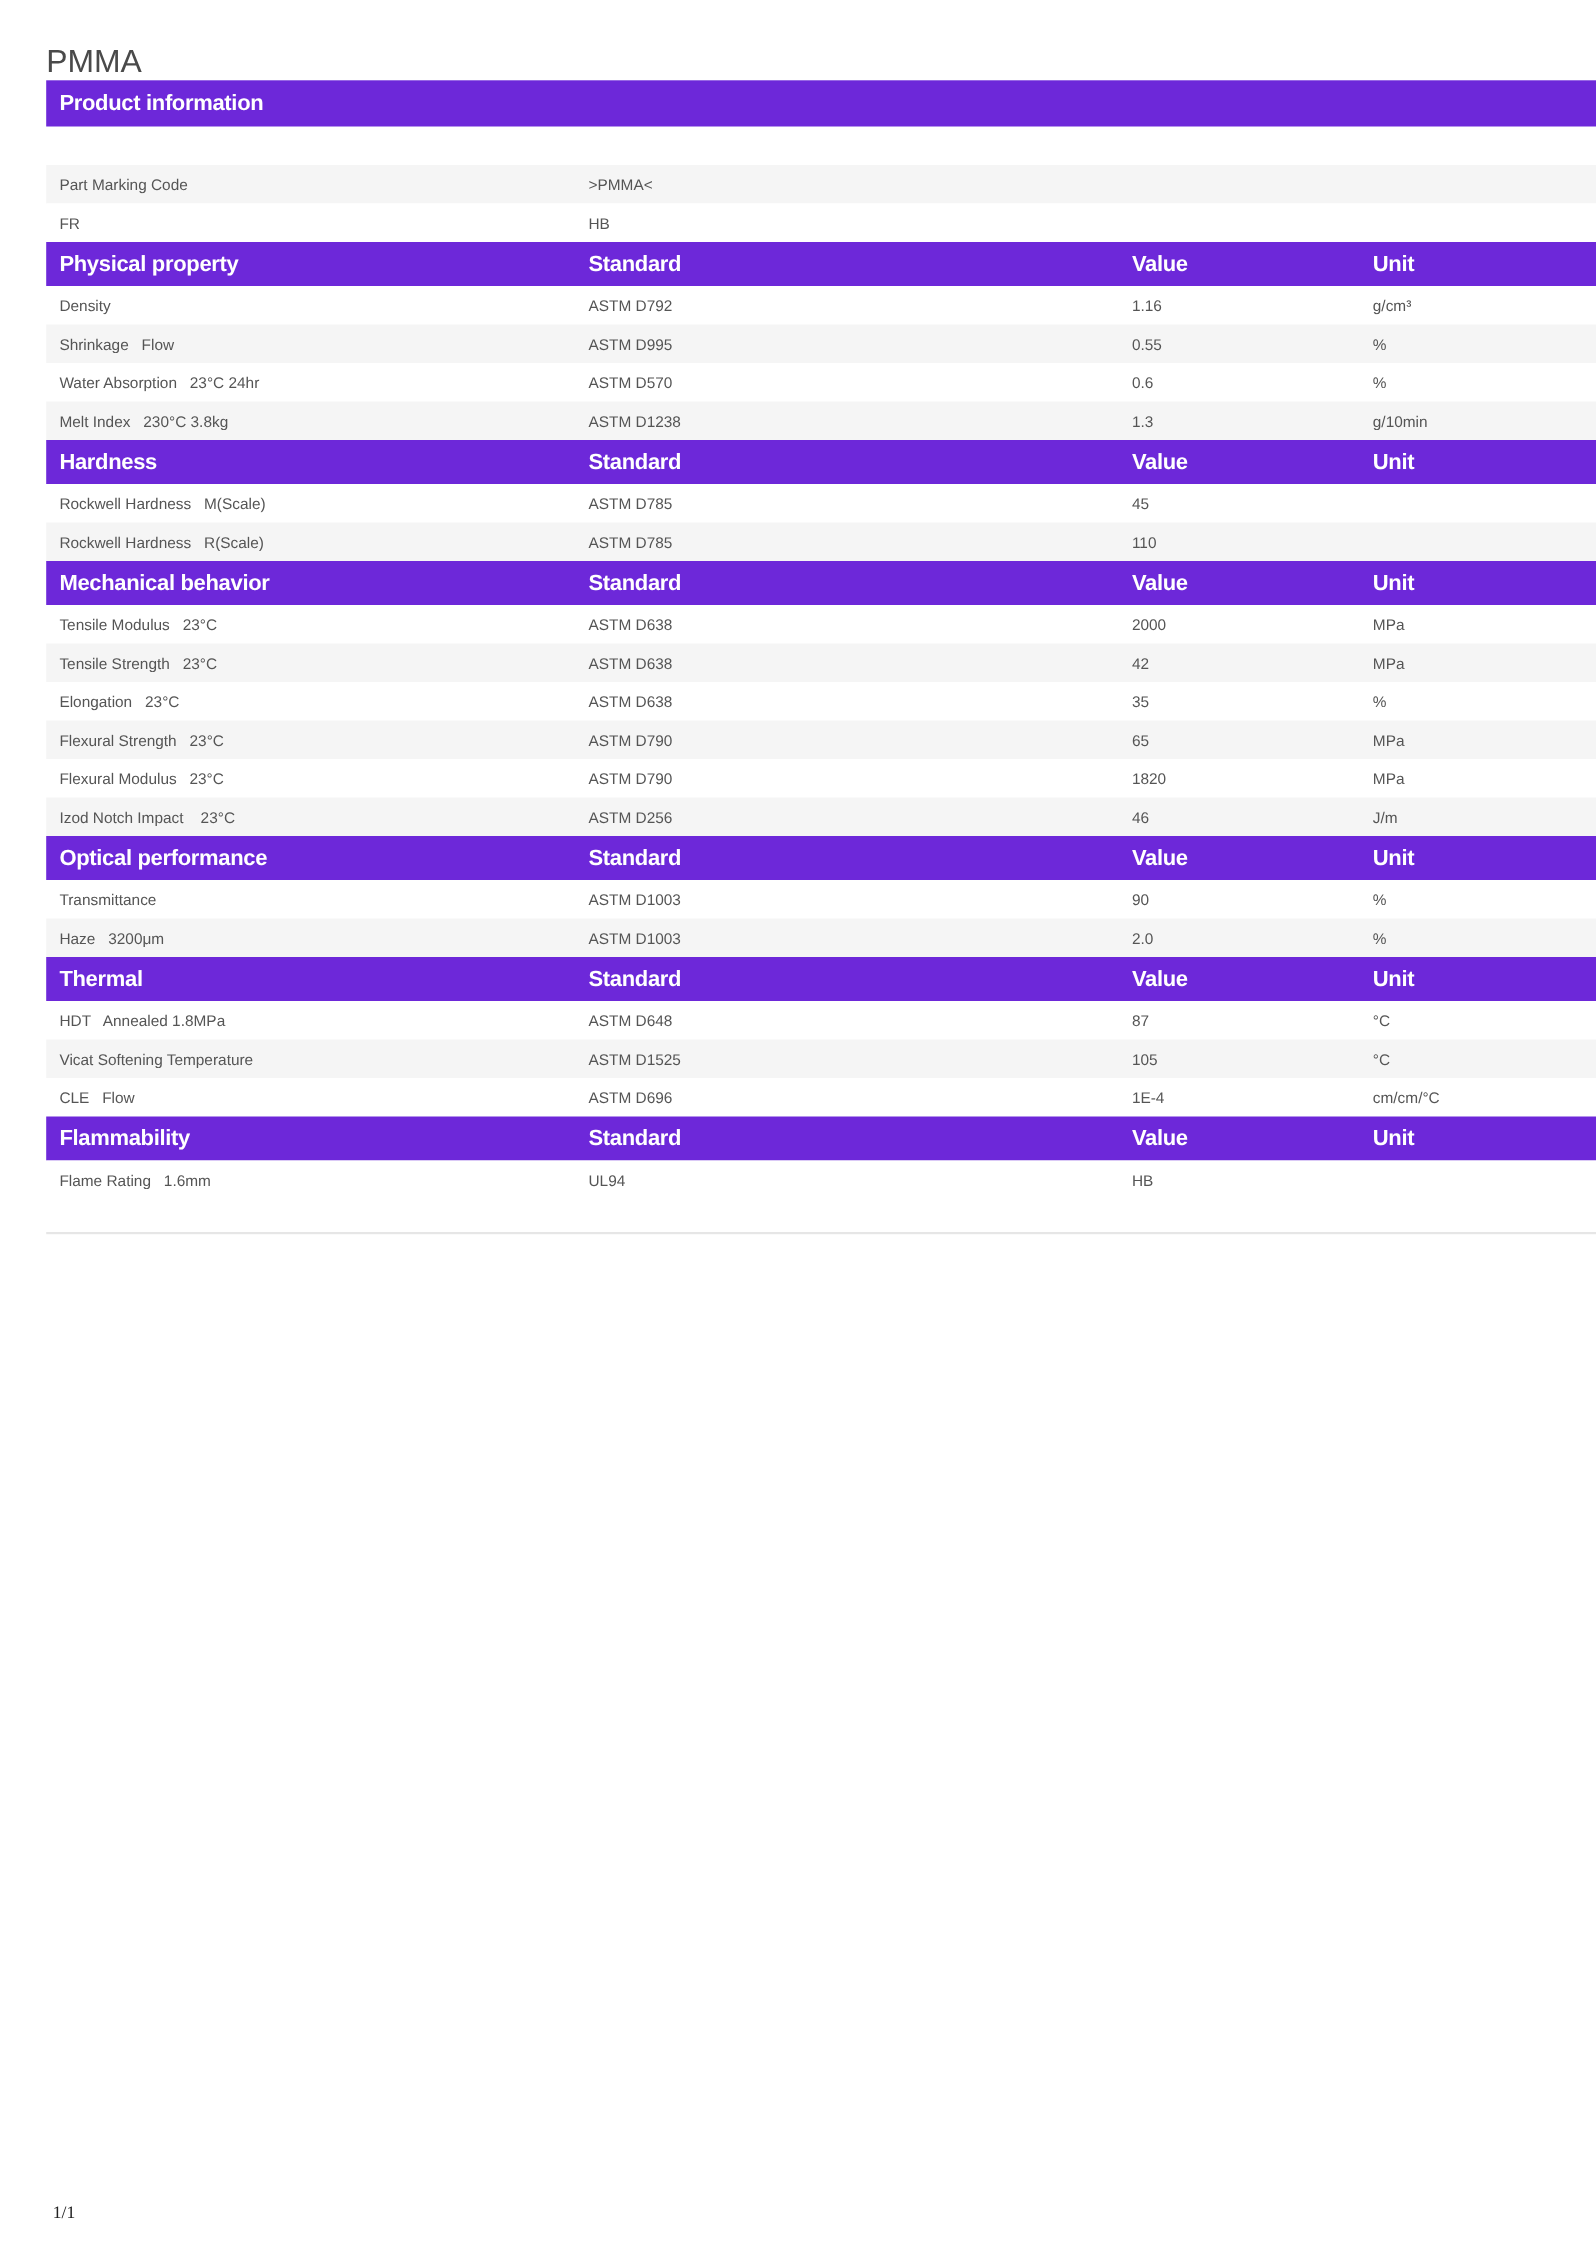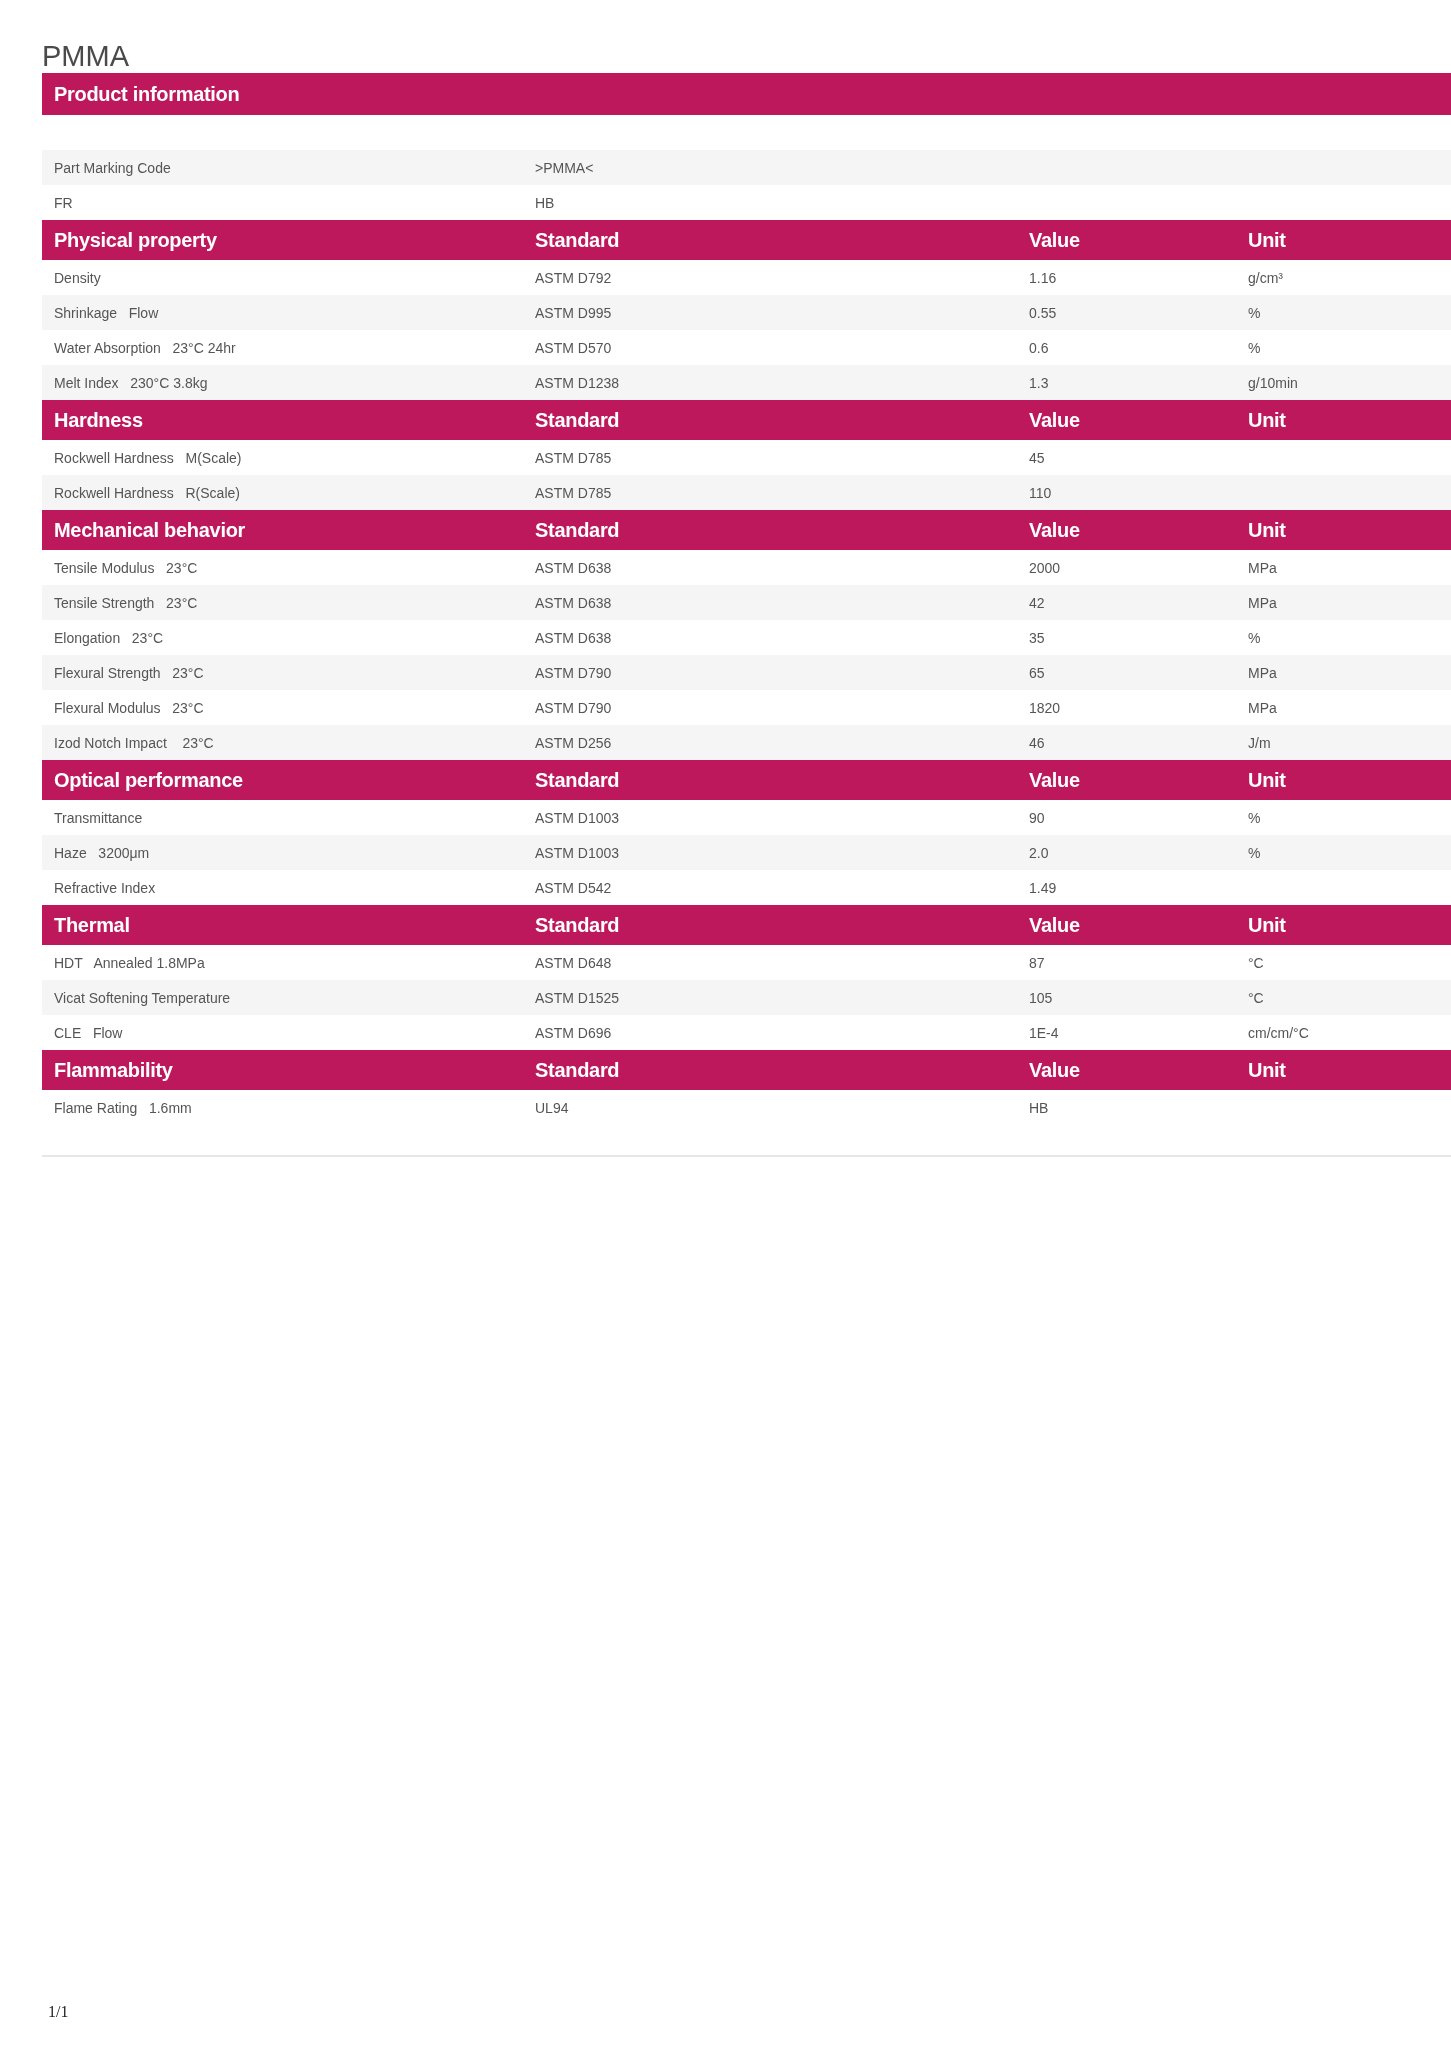--- a/index.html
+++ b/index.html
@@ -9,21 +9,21 @@
     color: #4f4f4f;
   }
   .title-block { position: absolute; left: 42px; top: 0px; }
   .title-line {
     font-size: 29px; line-height: 31px; color: #4a4a4a; font-weight: normal;
     letter-spacing: 0px; margin: 0;
   }
   .title-line.first { padding-top: 0px; margin-top: 41px; }
   .sheet { position: absolute; left: 42px; top: 73px; width: 1409px; }
   .row { display: flex; align-items: center; box-sizing: border-box; width: 100%; }
-  .row.hdr { background: #be185d; color: #ffffff; font-weight: bold; height: 40px; font-size: 20px; }
+  .row.hdr { background: #6d28d9; color: #ffffff; font-weight: bold; height: 40px; font-size: 20px; }
   .row.hdr.product { height: 42px; }
   .row.data { height: 35px; font-size: 14px; color: #555555; }
   .row.alt { background: #f5f5f5; }
   .row.white { background: #ffffff; }
   .spacer { height: 35px; }
   .cell { white-space: pre; overflow: hidden; }
   .c1 { width: 481px; padding-left: 12px; box-sizing: border-box; }
   .c2 { width: 494px; padding-left: 12px; box-sizing: border-box; }
   .c3 { width: 219px; padding-left: 12px; box-sizing: border-box; }
   .c4 { flex: 1; padding-left: 12px; box-sizing: border-box; }
@@ -164,26 +164,20 @@
     <div class="cell c2">ASTM D1003</div>
     <div class="cell c3">90</div>
     <div class="cell c4">%</div>
   </div>
   <div class="row data alt">
     <div class="cell c1">Haze   3200μm</div>
     <div class="cell c2">ASTM D1003</div>
     <div class="cell c3">2.0</div>
     <div class="cell c4">%</div>
   </div>
-  <div class="row data white">
-    <div class="cell c1">Refractive Index</div>
-    <div class="cell c2">ASTM D542</div>
-    <div class="cell c3">1.49</div>
-    <div class="cell c4"></div>
-  </div>
 
   <div class="row hdr">
     <div class="cell c1">Thermal</div>
     <div class="cell c2">Standard</div>
     <div class="cell c3">Value</div>
     <div class="cell c4">Unit</div>
   </div>
   <div class="row data white">
     <div class="cell c1">HDT   Annealed 1.8MPa</div>
     <div class="cell c2">ASTM D648</div>

